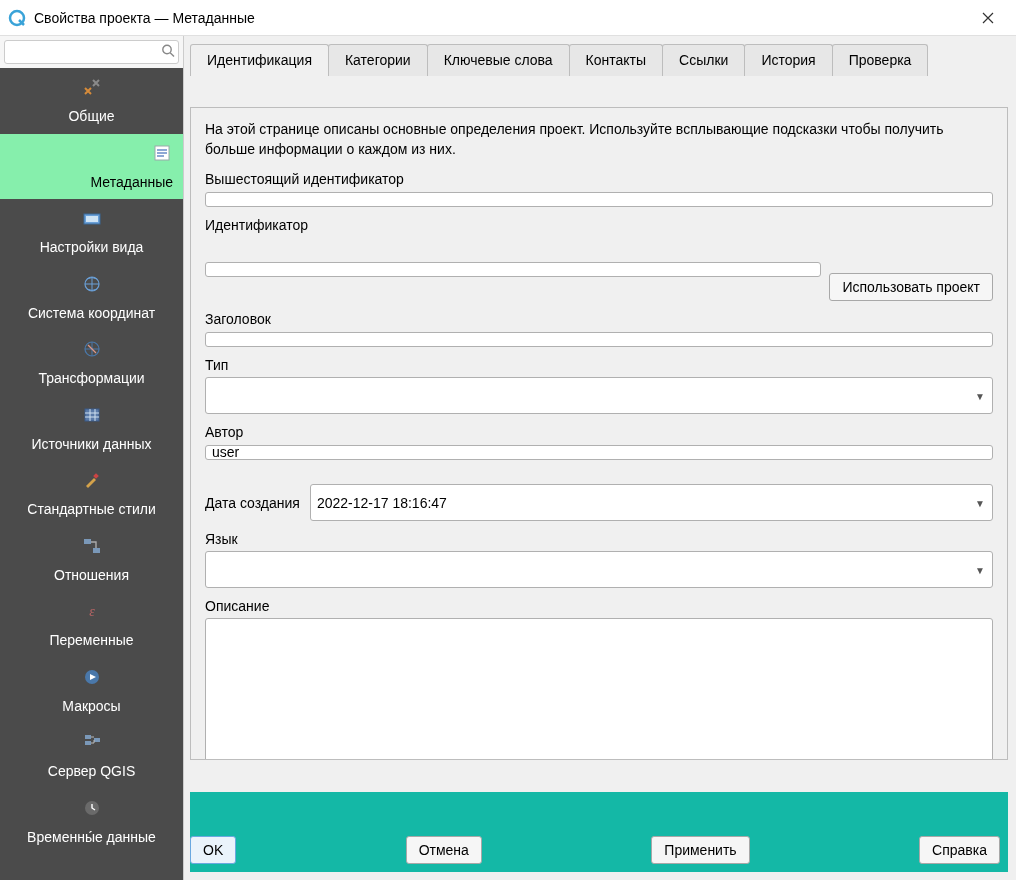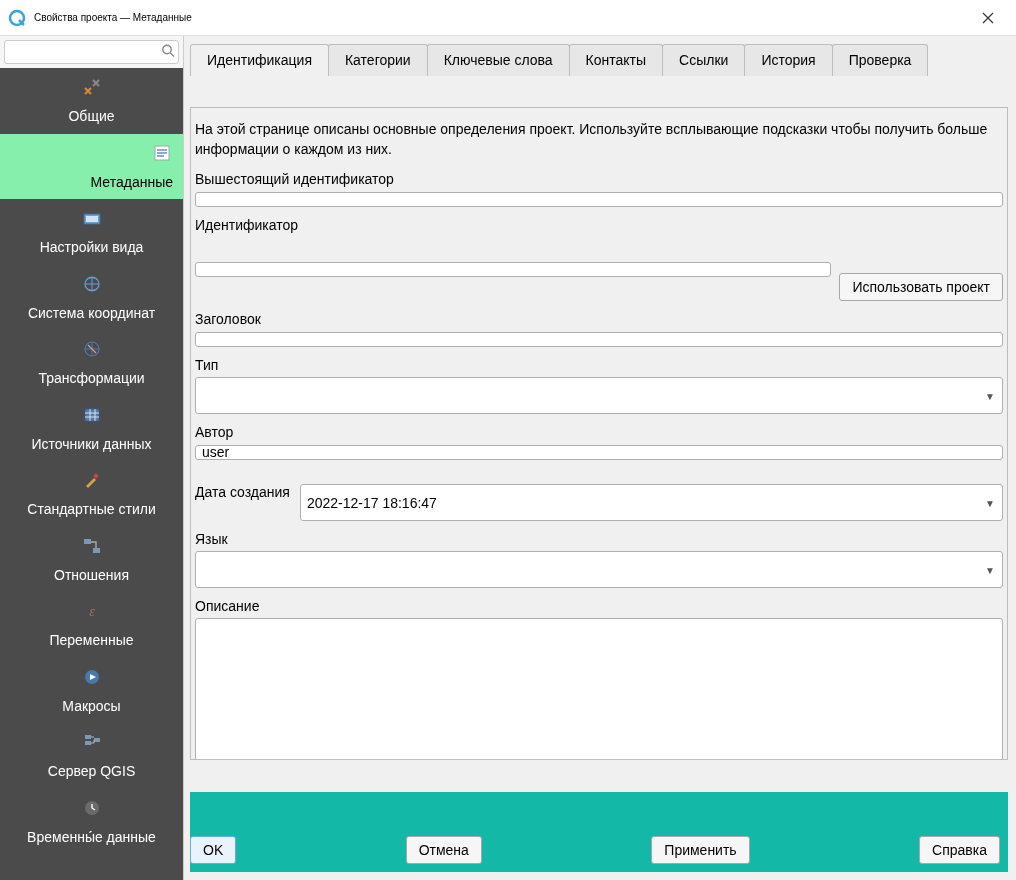--- a/index.html
+++ b/index.html
@@ -19,21 +19,21 @@
   background: #fff;
   display: flex;
   align-items: center;
   padding: 0 8px;
   border-bottom: 1px solid #e0e0e0;
 }
 .titlebar .app-icon {
   width: 18px; height: 18px; margin-right: 8px;
   display: inline-flex; align-items: center; justify-content: center;
 }
-.titlebar .title { flex: 1; font-size: 10px; }
+.titlebar .title { flex: 1; font-size: 14px; }
 .titlebar .close {
   width: 40px; height: 36px; display: flex; align-items: center; justify-content: center;
   font-size: 16px; cursor: pointer;
 }
 .body {
   flex: 1;
   display: flex;
   min-height: 0;
 }
 .sidebar {
@@ -105,21 +105,21 @@
 }
 .tab.active {
   background: #f0f0f0;
   position: relative;
   z-index: 2;
 }
 .tab-panel {
   border: 1px solid #bdbdbd;
   background: #f0f0f0;
   flex: 1;
-  padding: 12px 4px;
+  padding: 12px 14px;
   overflow: auto;
   margin-top: -1px;
 }
 .intro { margin-bottom: 12px; line-height: 1.4; }
 .field { margin-bottom: 10px; }
 .field-label { margin-bottom: 4px; }
 .textinput, .combo, .textarea {
   width: 100%;
   border: 1px solid #b0b0b0;
   border-radius: 3px;
@@ -149,21 +149,21 @@
   border-radius: 3px;
   cursor: pointer;
   font-size: 14px;
   font-family: inherit;
   margin-top: 36px;
 }
 .btn.default {
   background: #eaf3fb;
   border-color: #6aa8e0;
 }
-.row-labeled { display: flex; gap: 10px; align-items: flex-start; margin-bottom: 10px; margin-top: 24px; }
+.row-labeled { display: flex; gap: 10px; align-items: center; margin-bottom: 10px; margin-top: 24px; }
 .row-labeled .field-label { margin: 0; white-space: nowrap; }
 .row-labeled .combo-wrap { flex: 1; }
 .textarea {
   height: 220px;
   padding: 6px;
   resize: none;
 }
 .footer {
   display: flex;
   justify-content: space-between;

